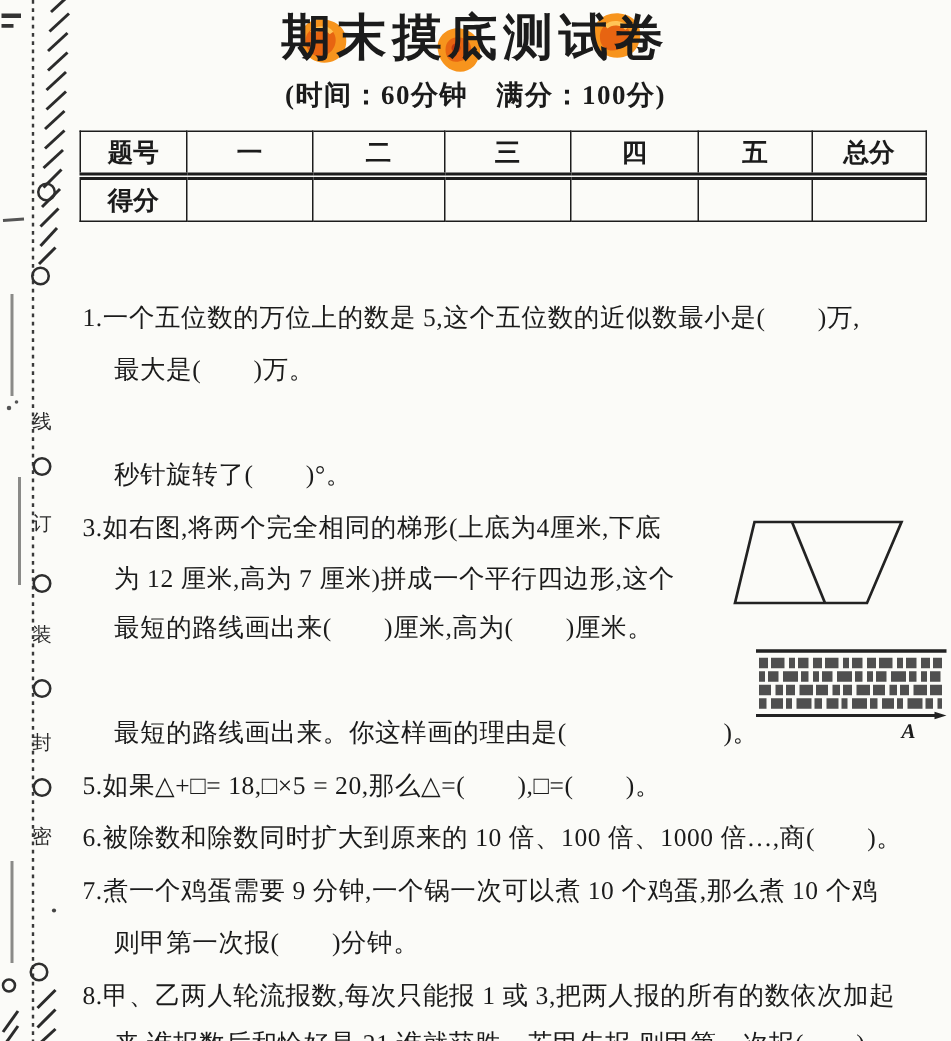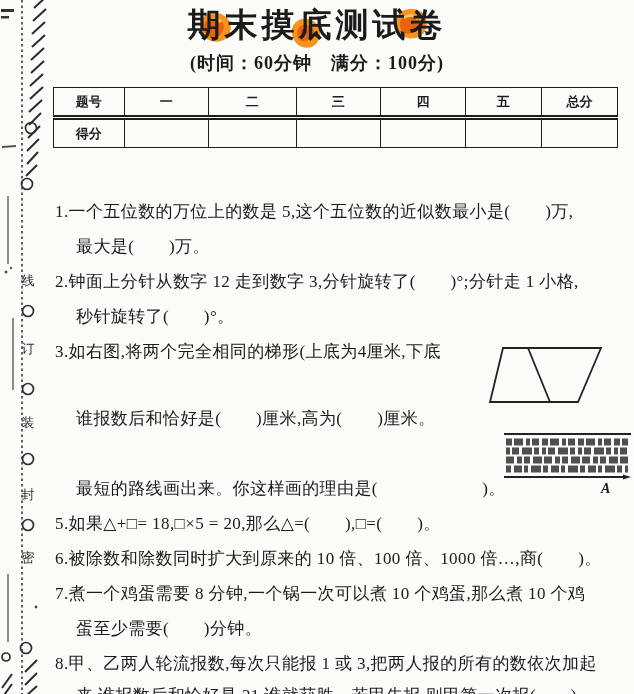--- a/index.html
+++ b/index.html
@@ -20,21 +20,21 @@
     position:absolute; top:51px; left:0; width:100%; text-align:center;
     font-size:18px; font-weight:bold; letter-spacing:1px;
   }
   .sticker { position:absolute; z-index:1; }
   table.score {
     position:absolute; left:53px; top:87px; width:565px;
     border-collapse:collapse; table-layout:fixed;
   }
   table.score td {
     border:1.7px solid #1d1d1d; height:27px; text-align:center;
-    font-size:13px; font-weight:600; padding:0;
+    font-size:17px; font-weight:600; padding:0;
   }
   table.score tr.hdr td { border-bottom:5px double #1d1d1d; }
   .sec-heading {
     position:absolute; left:40px; top:166px; font-size:17.5px;
     font-weight:bold; letter-spacing:0.5px; white-space:nowrap;
   }
   .line {
     position:absolute; font-size:17px; white-space:nowrap;
     letter-spacing:0.4px;
   }
@@ -156,34 +156,34 @@
       <td></td>
       <td></td>
     </tr>
   </tbody>
     </table>
 
 
   <div class="line" style="left:55px; top:200px">1.一个五位数的万位上的数是 5,这个五位数的近似数最小是(　　)万,</div>
   <div class="line" style="left:76px; top:235px">最大是(　　)万。</div>
 
-  <div class="line" style="left:55px; top:270px">2.钟面上分针从数字 12 走到数字 3,分针旋转了(　　)°;分针走 1 小格,</div>
   <div class="line" style="left:76px; top:305px">秒针旋转了(　　)°。</div>
 
   <div class="line" style="left:55px; top:340px">3.如右图,将两个完全相同的梯形(上底为4厘米,下底</div>
-  <div class="line" style="left:76px; top:407px">谁报数后和恰好是(　　)厘米,高为(　　)厘米。</div>
+  <div class="line" style="left:76px; top:374px">为 12 厘米,高为 7 厘米)拼成一个平行四边形,这个</div>
+  <div class="line" style="left:76px; top:407px">最短的路线画出来(　　)厘米,高为(　　)厘米。</div>
 
   <div class="line" style="left:76px; top:477px">最短的路线画出来。你这样画的理由是(　　　　　　)。</div>
 
   <div class="line" style="left:55px; top:512px">5.如果△+□= 18,□×5 = 20,那么△=(　　),□=(　　)。</div>
 
   <div class="line" style="left:55px; top:547px">6.被除数和除数同时扩大到原来的 10 倍、100 倍、1000 倍…,商(　　)。</div>
 
-  <div class="line" style="left:55px; top:582px">7.煮一个鸡蛋需要 8 分钟,一个锅一次可以煮 10 个鸡蛋,那么煮 10 个鸡</div>
-  <div class="line" style="left:76px; top:617px">蛋至少需要(　　)分钟。</div>
+  <div class="line" style="left:55px; top:582px">7.煮一个鸡蛋需要 9 分钟,一个锅一次可以煮 10 个鸡蛋,那么煮 10 个鸡</div>
+  <div class="line" style="left:76px; top:617px">则甲第一次报(　　)分钟。</div>
 
   <div class="line" style="left:55px; top:652px">8.甲、乙两人轮流报数,每次只能报 1 或 3,把两人报的所有的数依次加起</div>
   <div class="line" style="left:76px; top:684px">来,谁报数后和恰好是 21,谁就获胜。若甲先报,则甲第一次报(　　)</div>
 
   <svg class="fig" style="left:487px; top:338px" width="122" height="72" viewBox="0 0 122 72">
     <polygon points="16,10 114,10 91,64 3,64" fill="none" stroke="#222" stroke-width="1.8"></polygon>
     <line x1="41" y1="10" x2="63" y2="64" stroke="#222" stroke-width="1.8"></line>
   </svg>
 
   <svg class="fig" style="left:500px; top:426px" width="134" height="64" viewBox="0 0 134 64">

